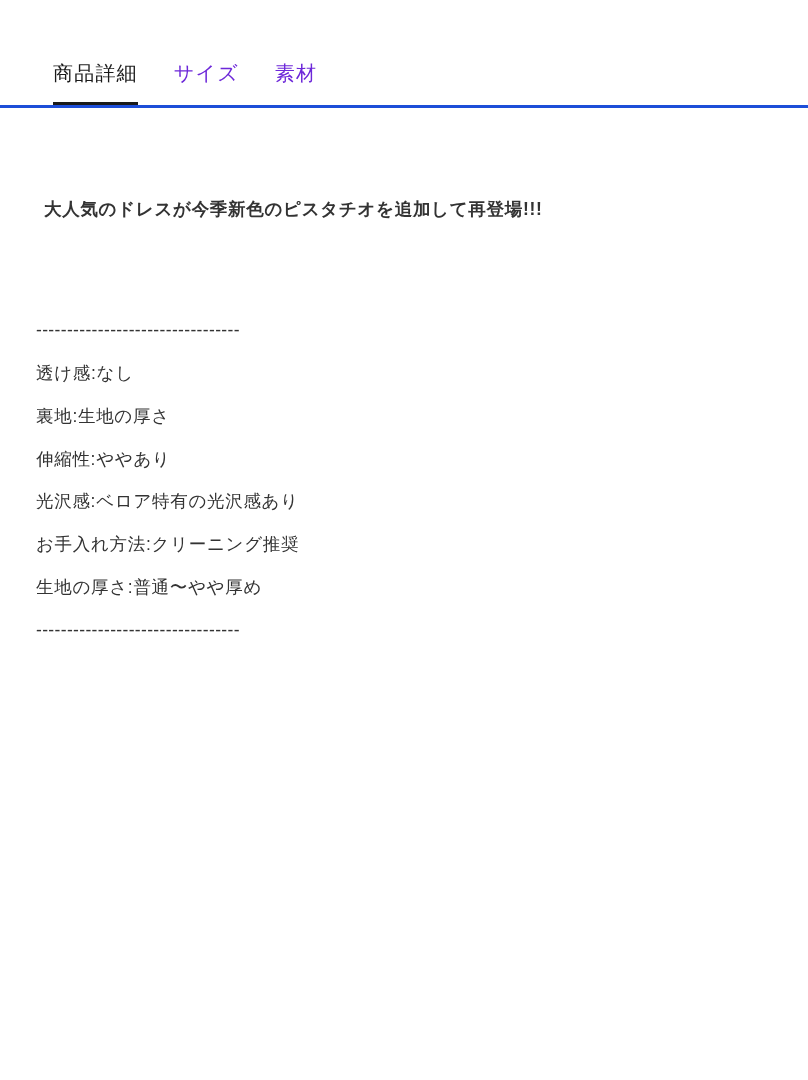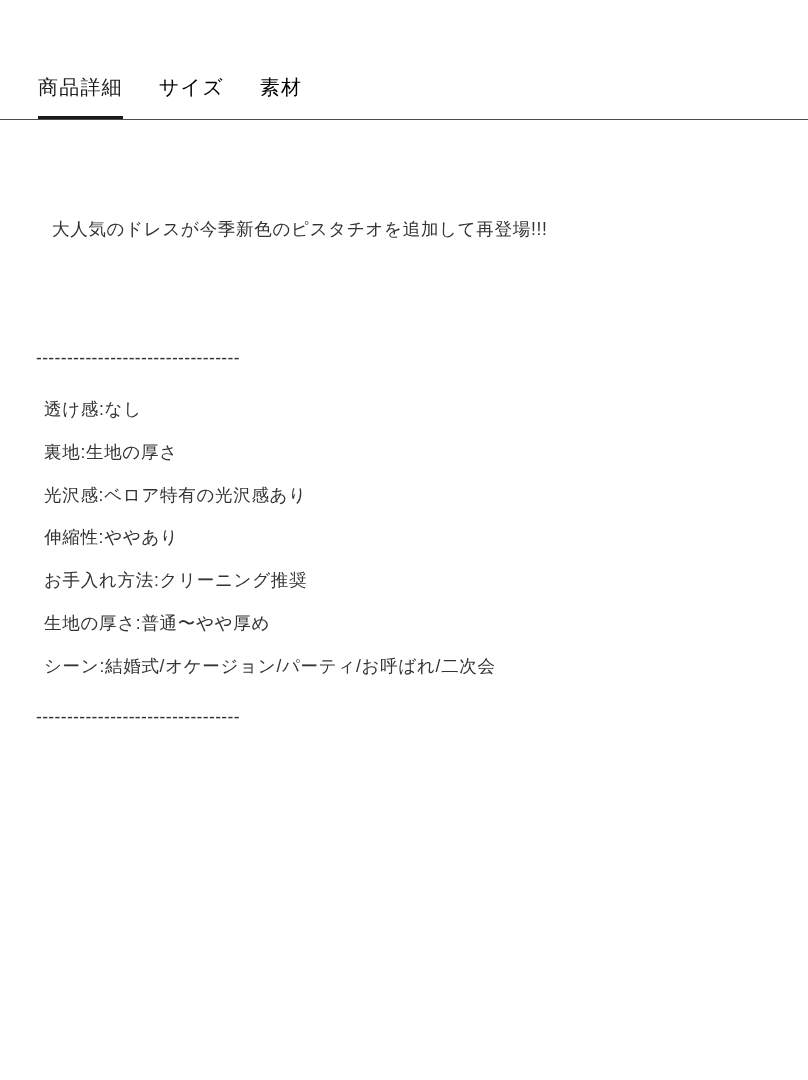--- a/index.html
+++ b/index.html
@@ -14,31 +14,31 @@
     font-family: "Liberation Sans", "DejaVu Sans", sans-serif;
     color: #2b2b2b;
     overflow: hidden;
   }
 
   
   .tabbar {
     position: relative;
     display: flex;
     align-items: flex-end;
-    height: 120px;
-    padding: 0 20px;
-    border-bottom: 1px solid #1d4ed8;
+    height: 108px;
+    padding: 0 35px;
+    border-bottom: 3px solid #1d4ed8;
   }
   .tab {
     position: relative;
     padding: 0 18px 22px 18px;
     font-size: 20px;
     line-height: 1;
     letter-spacing: 0.06em;
-    color: #000000;
+    color: #6d28d9;
     background: none;
     border: none;
     cursor: pointer;
     font-family: inherit;
     white-space: nowrap;
   }
   .tab.active {
     color: #1a1a1a;
   }
   .tab.active::after {
@@ -53,34 +53,35 @@
 
   
   .content {
     padding: 72px 36px 0 36px;
     font-size: 17.5px;
     line-height: 2.45;
     letter-spacing: 0.04em;
     color: #333333;
   }
   .para {
-    margin: 16px;
+    margin: 8px;
     white-space: pre-wrap;
     word-break: break-word;
+    font-weight: bold;
   }
   .spacer-lg { height: 40px; }
   .spacer-md { height: 30px; }
   .rule-text {
     margin: 0;
     color: #333333;
     letter-spacing: 0.02em;
     white-space: pre;
   }
   .spec-list {
-    margin: 8px;
+    margin: 0;
     padding: 0;
     list-style: none;
   }
   .spec-list li {
     margin: 0;
     white-space: pre-wrap;
   }
 </style>
 </head>
 <body>
@@ -104,22 +105,21 @@
   <div class="spacer-lg"></div>
 
 
   <div class="spacer-md"></div>
 
   <p class="rule-text">---------------------------------</p>
 
   <ul class="spec-list">
     <li>透け感:なし</li>
     <li>裏地:生地の厚さ</li>
+    <li>伸縮性:ややあり</li>
     <li>光沢感:ベロア特有の光沢感あり</li>
-    <li>伸縮性:ややあり</li>
     <li>お手入れ方法:クリーニング推奨</li>
     <li>生地の厚さ:普通〜やや厚め</li>
-    <li>シーン:結婚式/オケージョン/パーティ/お呼ばれ/二次会</li>
   </ul>
 
   <p class="rule-text">---------------------------------</p>
 
 </div>
 
 </body></html>

